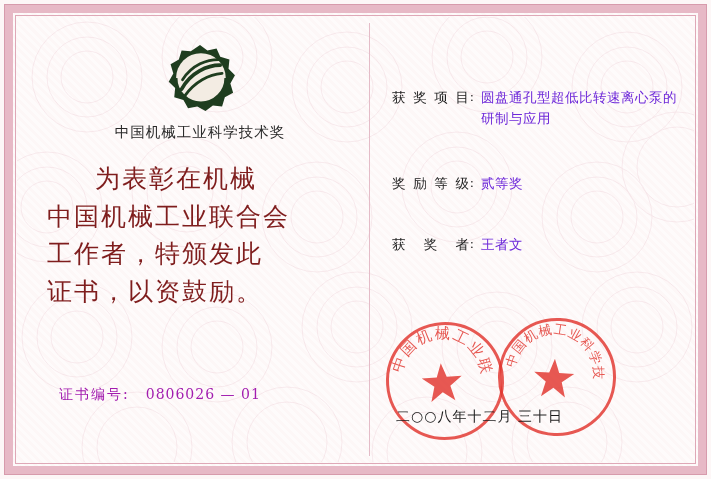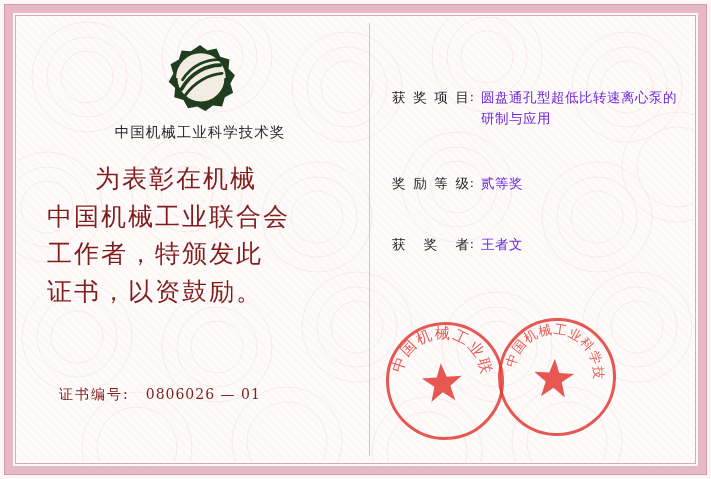--- a/index.html
+++ b/index.html
@@ -106,21 +106,21 @@
     font-family: "DejaVu Serif", serif;
     padding-left: 6px;
   }
   .citation .indent { padding-left: 48px; }
 
   .cert-no {
     position: absolute;
     left: 42px;
     bottom: 58px;
     font-size: 14px;
-    color: #7f1d1d;
+    color: #a21caf;
     letter-spacing: 1px;
     white-space: nowrap;
     font-family: "DejaVu Serif", serif;
   }
   .cert-no .label { letter-spacing: 2px; }
   .cert-no .value { margin-left: 16px; letter-spacing: 1px; }
 
   
   .field-row {
     display: flex;
@@ -332,17 +332,18 @@
             <defs>
               <path id="arcR" d="M 13 53 A 40 40 0 1 1 93 53" fill="none"></path>
             </defs>
             <text font-size="13" fill="#e2352e" font-family="DejaVu Serif, serif" letter-spacing="1">
               <textPath href="#arcR" startOffset="3%">中国机械工业科学技术奖</textPath>
             </text>
             <polygon points="53,38 58,52 73,52 61,61 65,76 53,67 41,76 45,61 33,52 48,52" fill="#e2352e"></polygon>
           </svg>
         </div>
 
+        <div class="seal-date">二○○八年十二月 三十日</div>
       </div>
 
     </div>
   </div>
 </div>
 
 </body></html>

